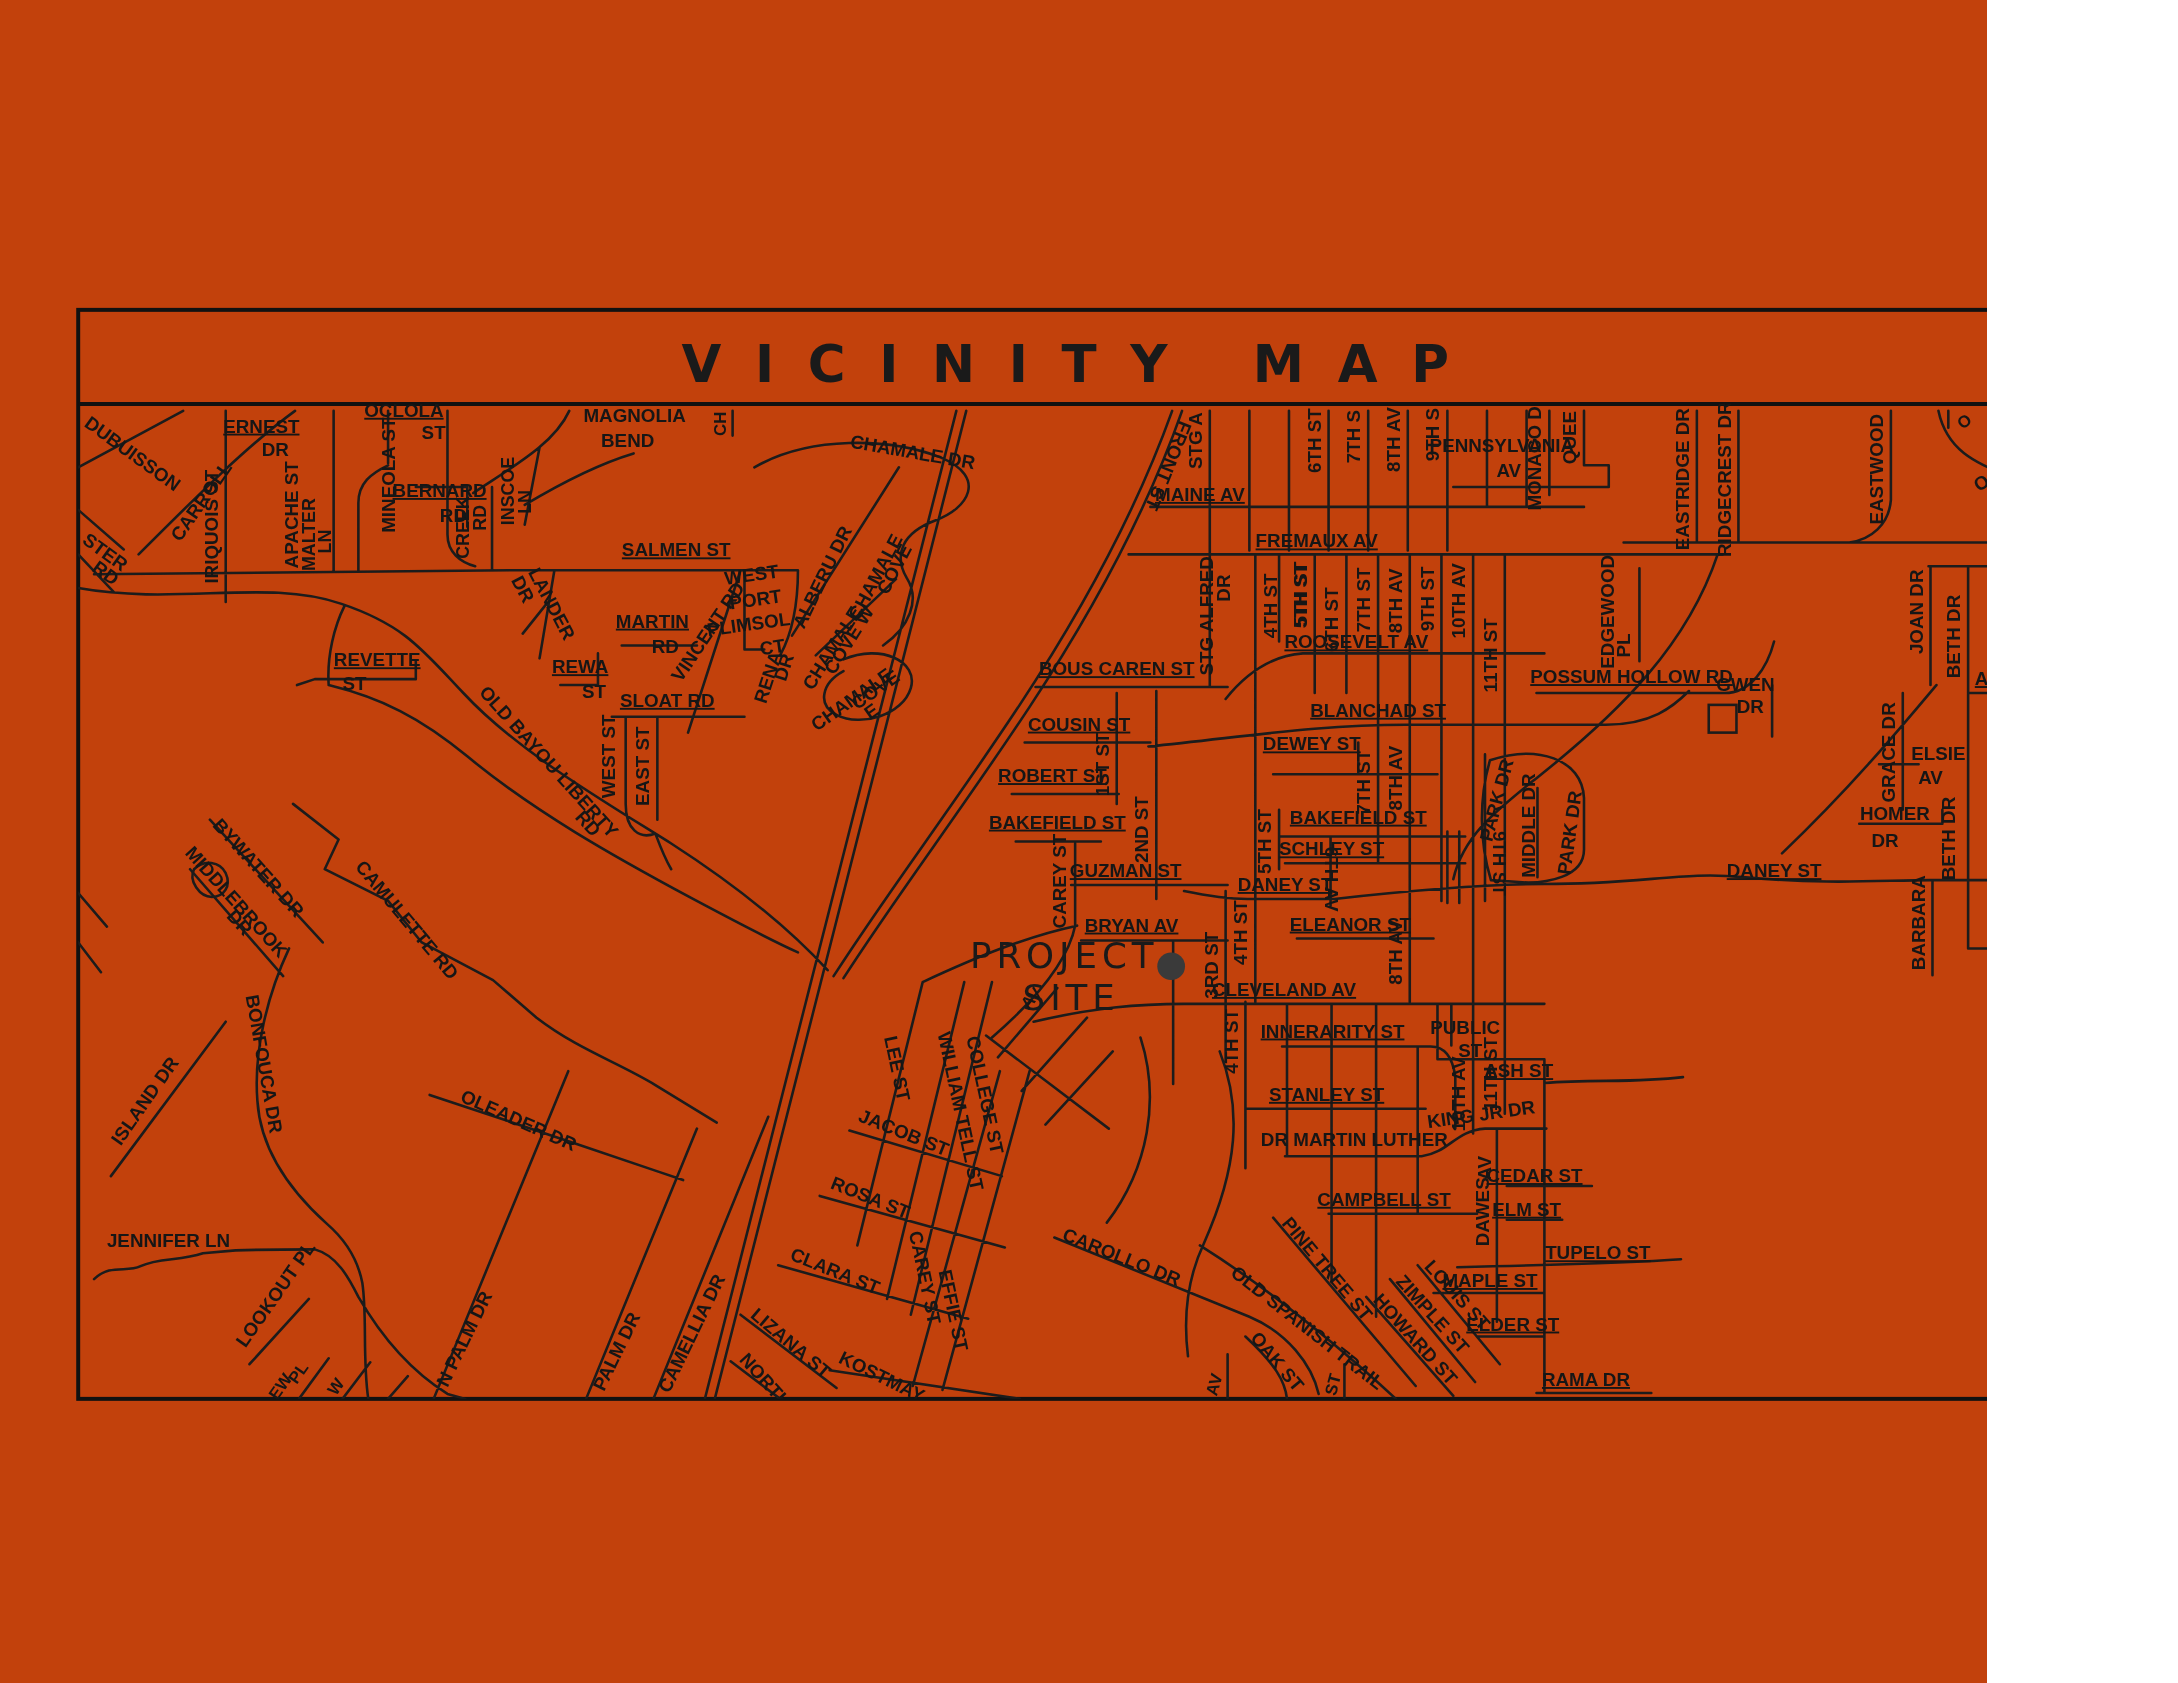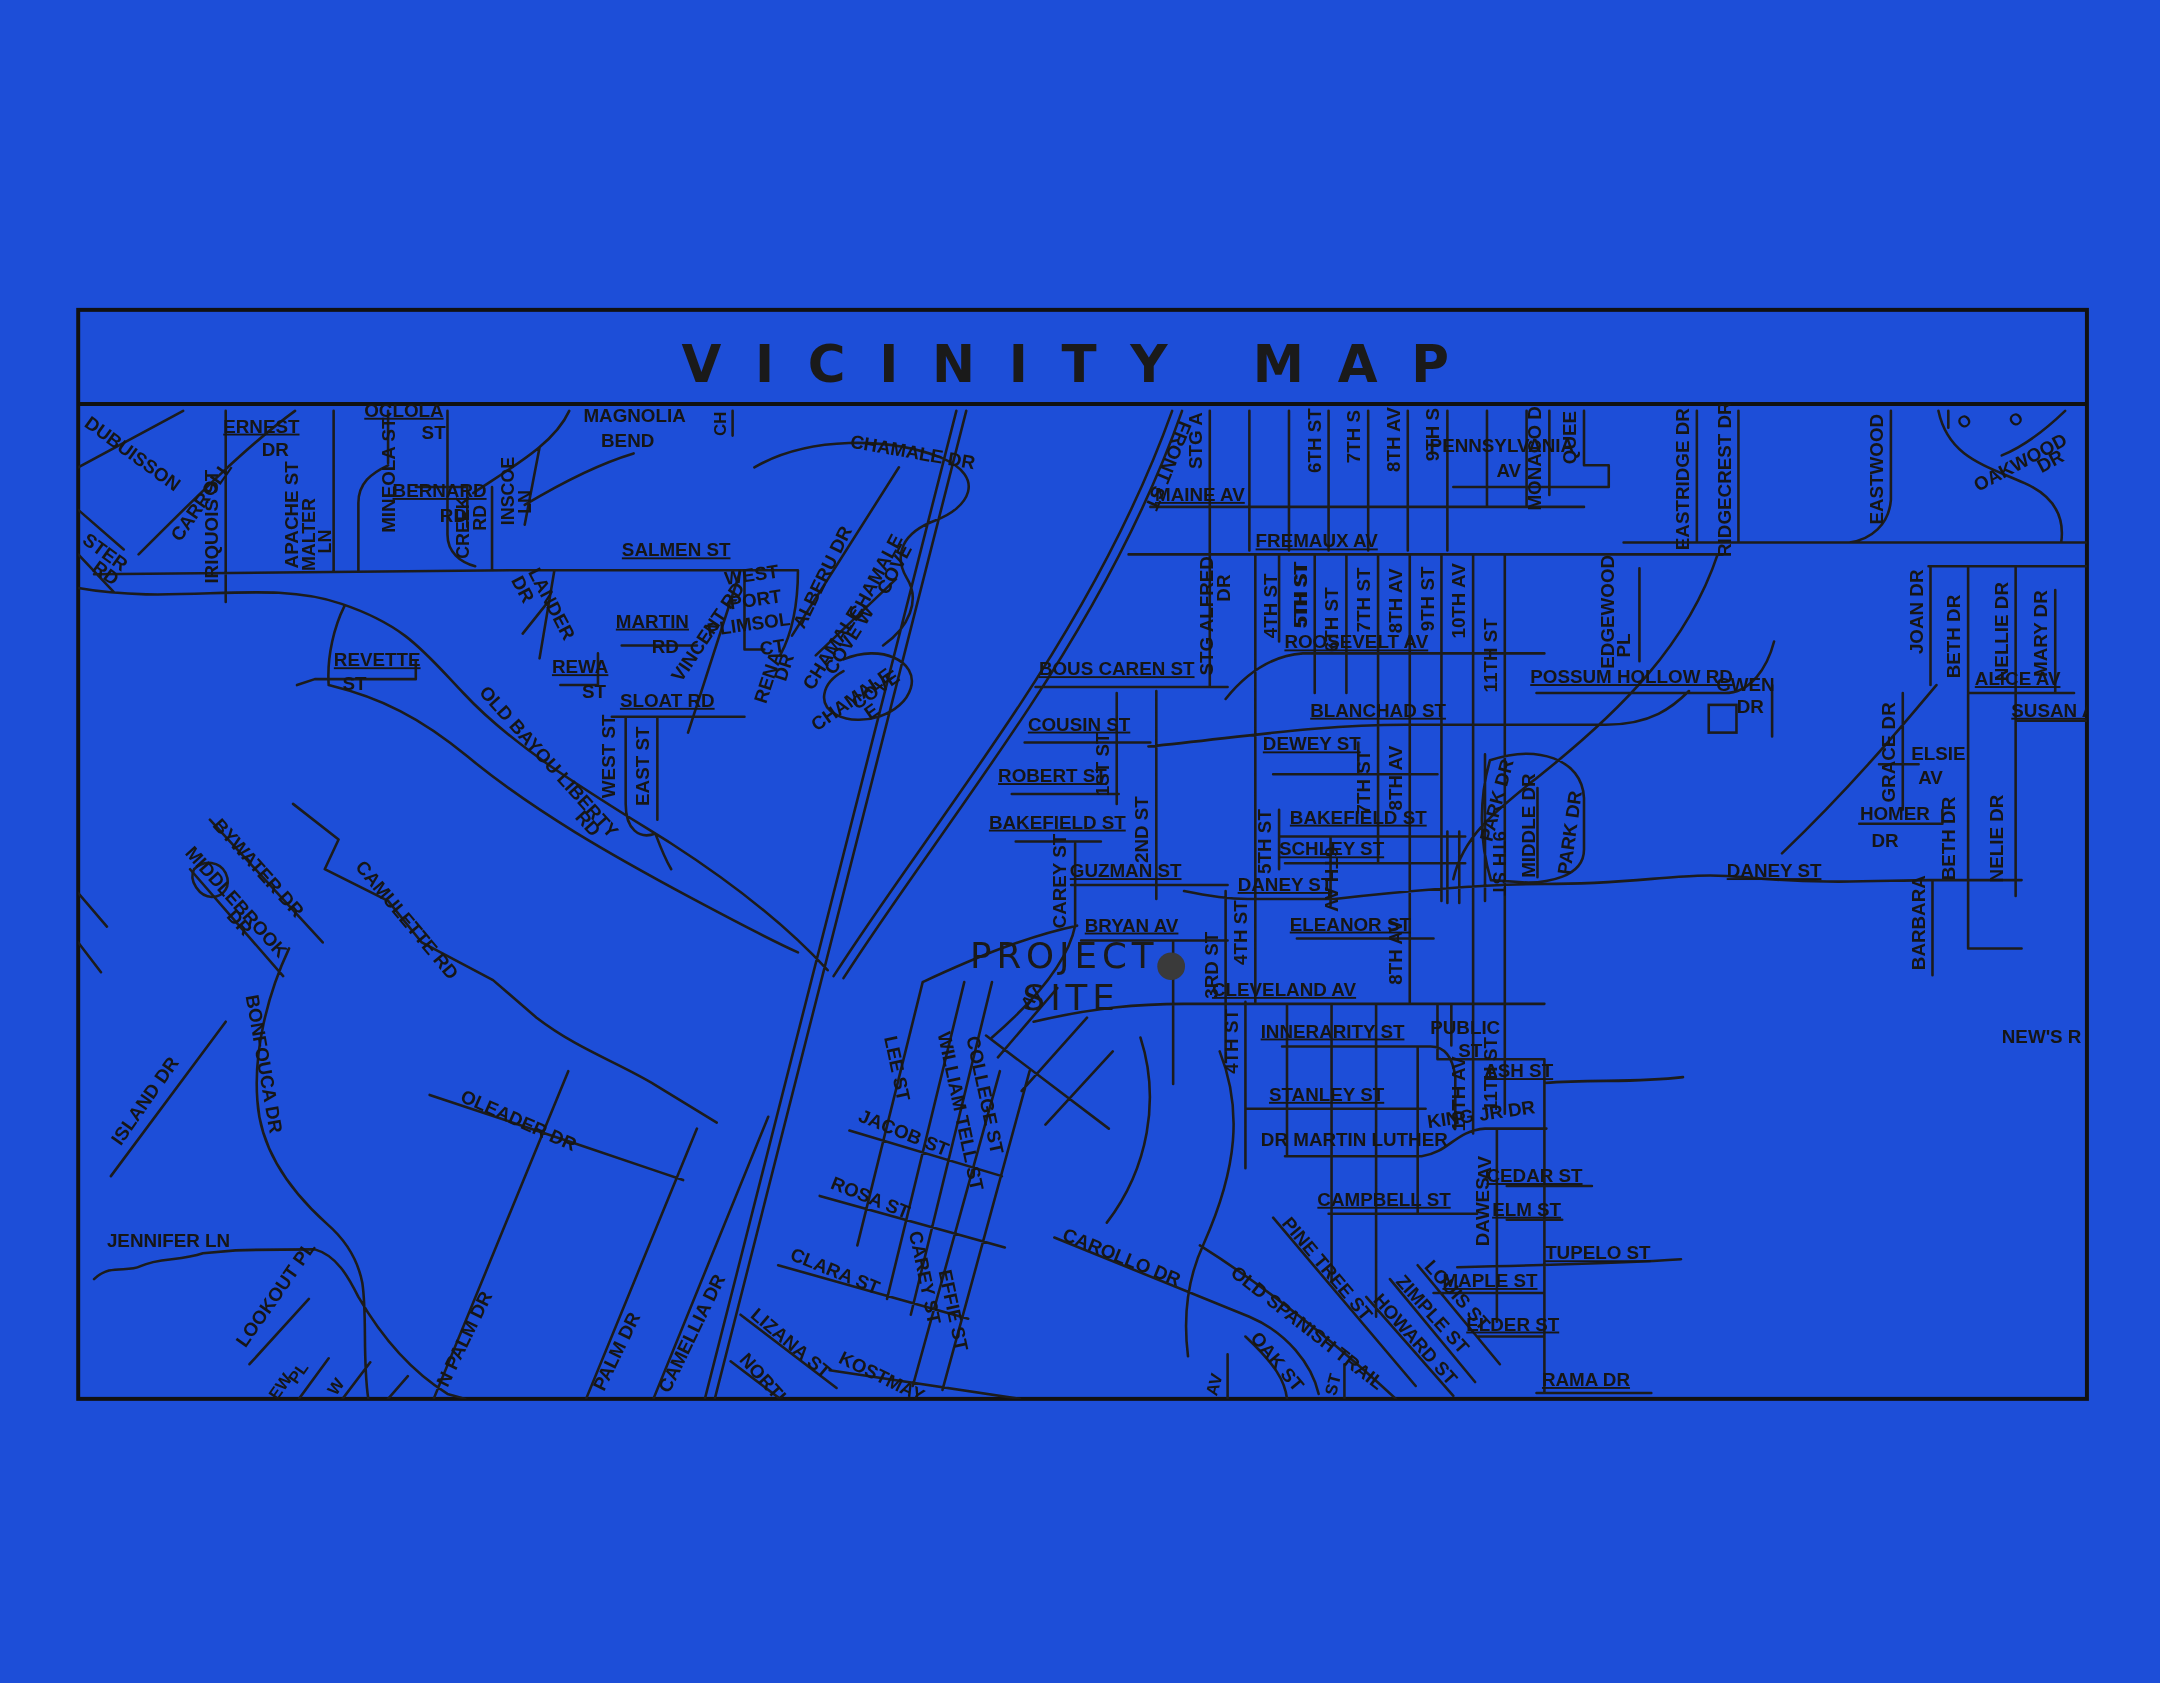--- a/index.html
+++ b/index.html
@@ -1,16 +1,16 @@
 <!DOCTYPE html>
 <html><head>
 <meta charset="utf-8">
 <style>
   html,body{margin:0;padding:0;background:#ffffff;}
-  #page{position:relative;width:2160px;height:1683px;background:#1d4ed8;overflow:hidden;}
+  #page{position:relative;width:1987px;height:1683px;background:#c2410c;overflow:hidden;}
   svg{position:absolute;left:0;top:0;}
   text{font-family:"Liberation Sans",sans-serif;fill:#161616;font-weight:600;}
   .u{text-decoration:underline;}
   .title-text{font-family:"DejaVu Sans",sans-serif;font-weight:600;fill:#1a1a1a;}
   .hand{font-family:"DejaVu Sans",sans-serif;font-weight:500;fill:#1a1a1a;}
   .road{fill:none;stroke:#1c1c1c;stroke-width:2.6;stroke-linecap:round;stroke-linejoin:round;}
   .frame{fill:none;stroke:#111;stroke-width:4;}
   .shape{fill:none;stroke:#1c1c1c;stroke-width:2.6;}
 </style>
 </head>

